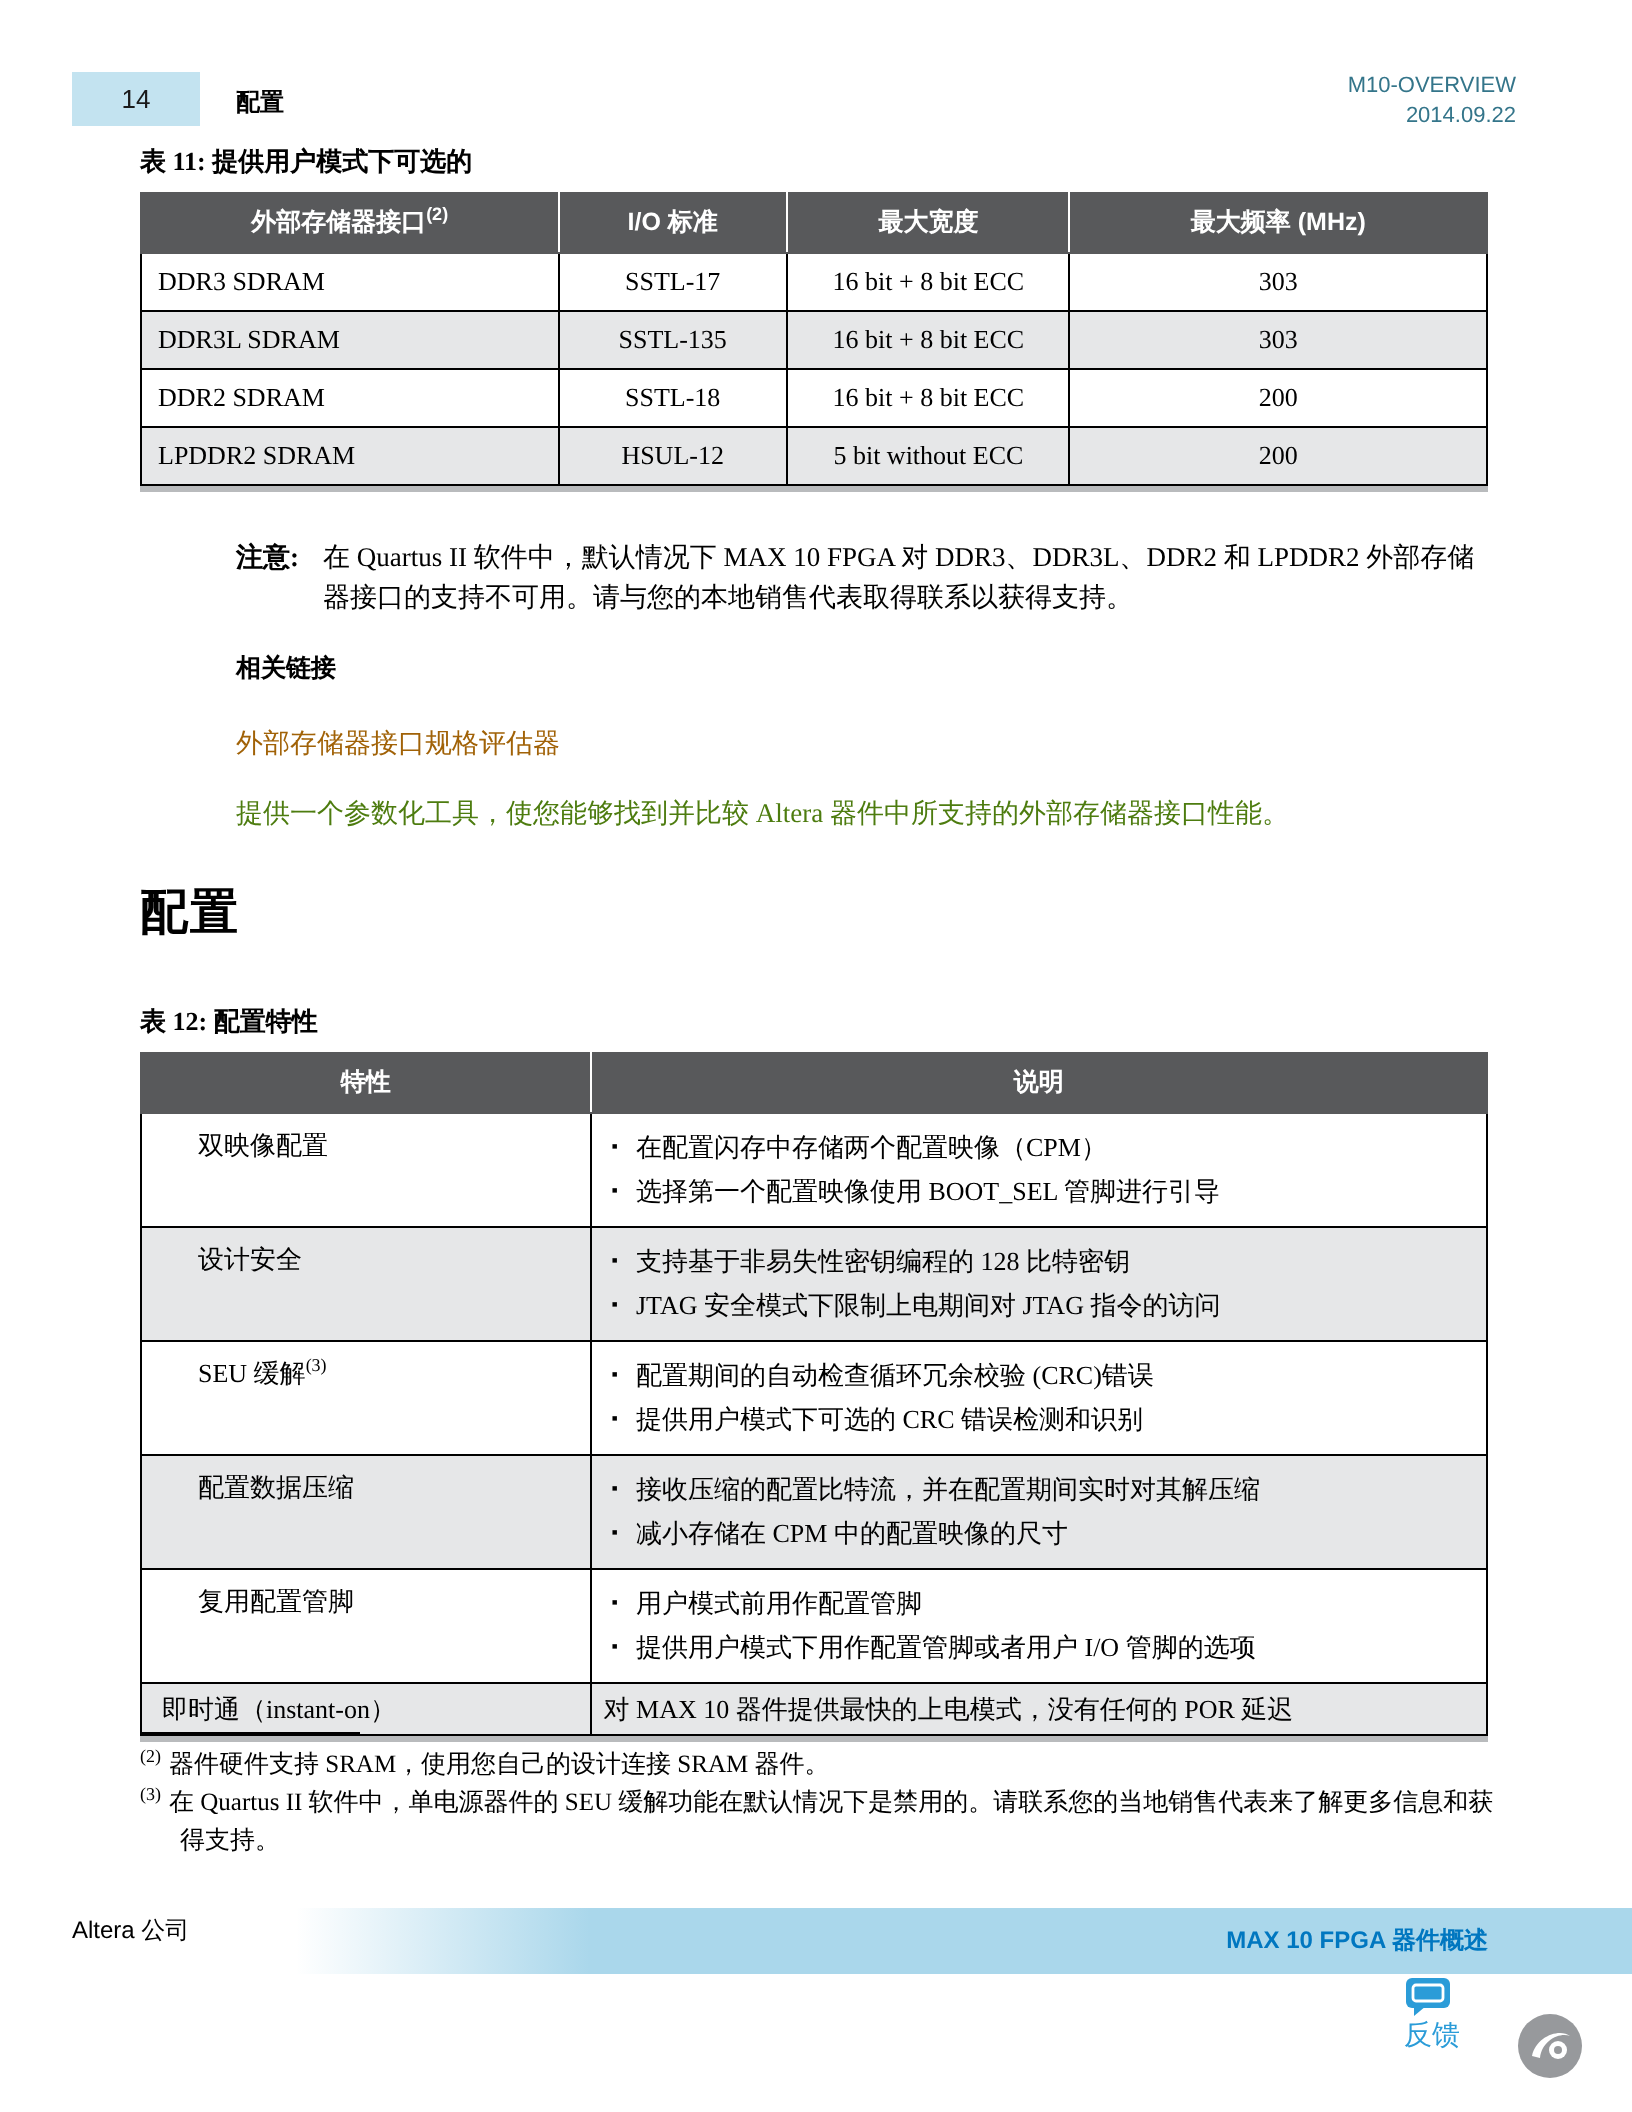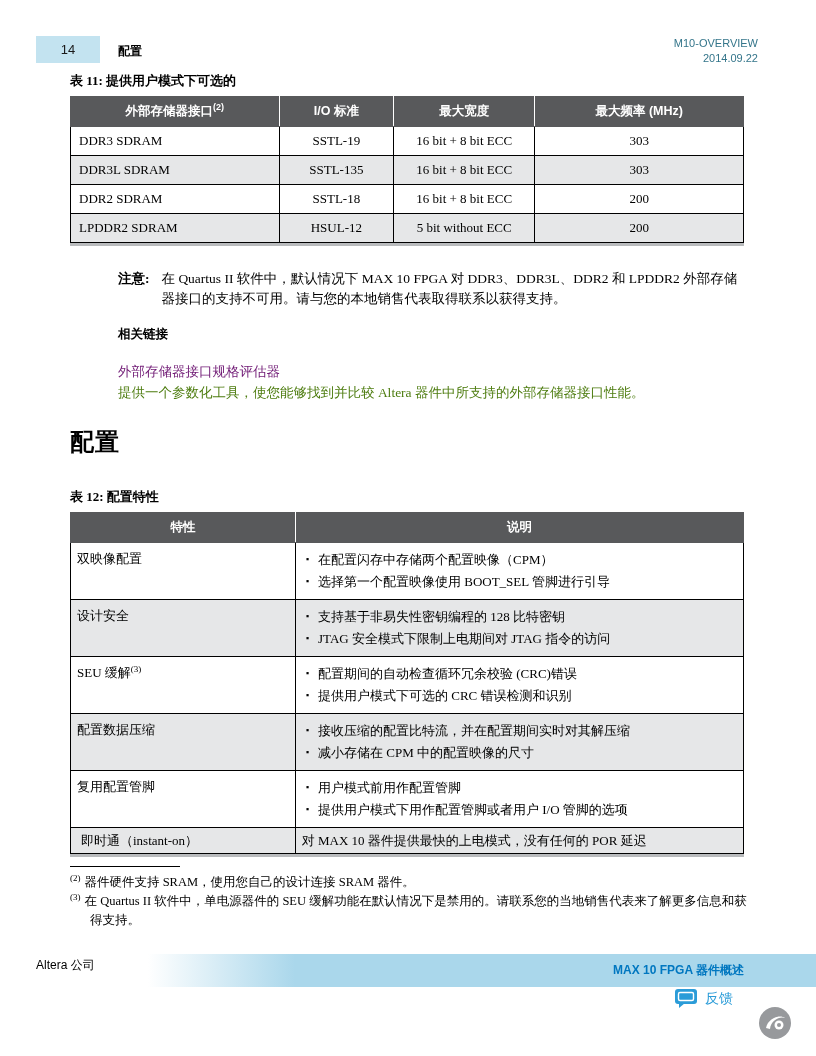--- a/index.html
+++ b/index.html
@@ -49,30 +49,30 @@
   .t11 .c4 { width:31%; }
   .t11 td { padding:6px 8px; }
 
   
   .note { display:flex; margin:26px 0 0 48px; width:626px; font-size:13.5px; line-height:20px; }
   .note-label { font-weight:bold; margin-right:12px; white-space:nowrap; }
 
   
   .related { margin:16px 0 0 48px; width:626px; font-size:13.5px; line-height:19px; }
   .related-heading { font-family:"Liberation Sans",sans-serif; font-size:12.5px; font-weight:bold; margin-bottom:18px; }
-  .related-link { color:#701a75; text-decoration:none; cursor:pointer; display:inline-block; margin-bottom:2px; }
+  .related-link { color:#a16207; text-decoration:none; cursor:pointer; display:inline-block; margin-bottom:16px; }
   .related-desc { color:#4d7c0f; }
 
   
   .section-title { margin-top:24px; font-size:24px; font-weight:bold; letter-spacing:1px; }
 
   .caption12 { margin-top:30px; }
 
   .t12 { margin-top:6px; }
-  .t12 .f { width:33.4%; vertical-align:top; padding:8px 6px; }
+  .t12 .f { width:33.4%; vertical-align:top; padding:8px 28px; }
   .t12 .d { width:66.6%; vertical-align:top; padding:7px 6px 8px 6px; }
   .bullet-item { display:flex; margin:0 0 3px 0; line-height:19px; }
   .bullet-item:last-child { margin-bottom:0; }
   .bullet-item::before { content:"▪"; font-size:9px; line-height:19px; margin:0 9px 0 4px; }
   .plain-desc { padding:3px 6px; line-height:19px; }
   .t12 .f-last { padding:3px 10px; line-height:19px; }
 
   
   .footnotes { position:absolute; top:866px; left:70px; width:680px; }
   .fn-rule { width:110px; border-top:1px solid #000; margin-bottom:6px; }
@@ -87,21 +87,21 @@
   .footer-bar {
     position:absolute; left:148px; right:0; top:954px; height:33px;
     background:linear-gradient(to right, rgba(170,215,235,0) 0%, #aad7eb 22%, #aad7eb 100%);
     display:flex; align-items:center; justify-content:flex-end; padding-right:72px;
   }
   .footer-doc-title {
     font-family:"Liberation Sans",sans-serif; font-size:12px; font-weight:bold; color:#0077c0;
   }
 
   
-  .feedback { position:absolute; top:988px; right:83px; display:flex; align-items:center; cursor:pointer; }
+  .feedback { position:absolute; top:988px; right:83px; display:flex; cursor:pointer;flex-direction:column; }
   .feedback-icon { width:24px; height:21px; margin-right:7px; }
   .feedback-label { font-family:"Liberation Sans",sans-serif; font-size:14px; color:#2b9cd8; }
   .brand { position:absolute; top:1006px; right:18px; display:flex; align-items:center; }
   .brand-logo { width:34px; height:34px; margin-right:6px; }
   .brand-name {
     font-family:"Liberation Sans",sans-serif; font-size:27px; color:#a4a7aa; font-weight:normal;
     letter-spacing:0.5px;
   }
 </style>
 </head>
@@ -128,21 +128,21 @@
         <tr>
           <th class="c1"><span>外部存储器接口</span><sup class="th-sup">(2)</sup></th>
           <th class="c2">I/O 标准</th>
           <th class="c3">最大宽度</th>
           <th class="c4">最大频率 (MHz)</th>
         </tr>
       </thead>
       <tbody>
         <tr>
           <td class="c1">DDR3 SDRAM</td>
-          <td class="c2 ctr">SSTL-19</td>
+          <td class="c2 ctr">SSTL-17</td>
           <td class="c3 ctr">16 bit + 8 bit ECC</td>
           <td class="c4 ctr">303</td>
         </tr>
         <tr>
           <td class="c1">DDR3L SDRAM</td>
           <td class="c2 ctr">SSTL-135</td>
           <td class="c3 ctr">16 bit + 8 bit ECC</td>
           <td class="c4 ctr">303</td>
         </tr>
         <tr>

